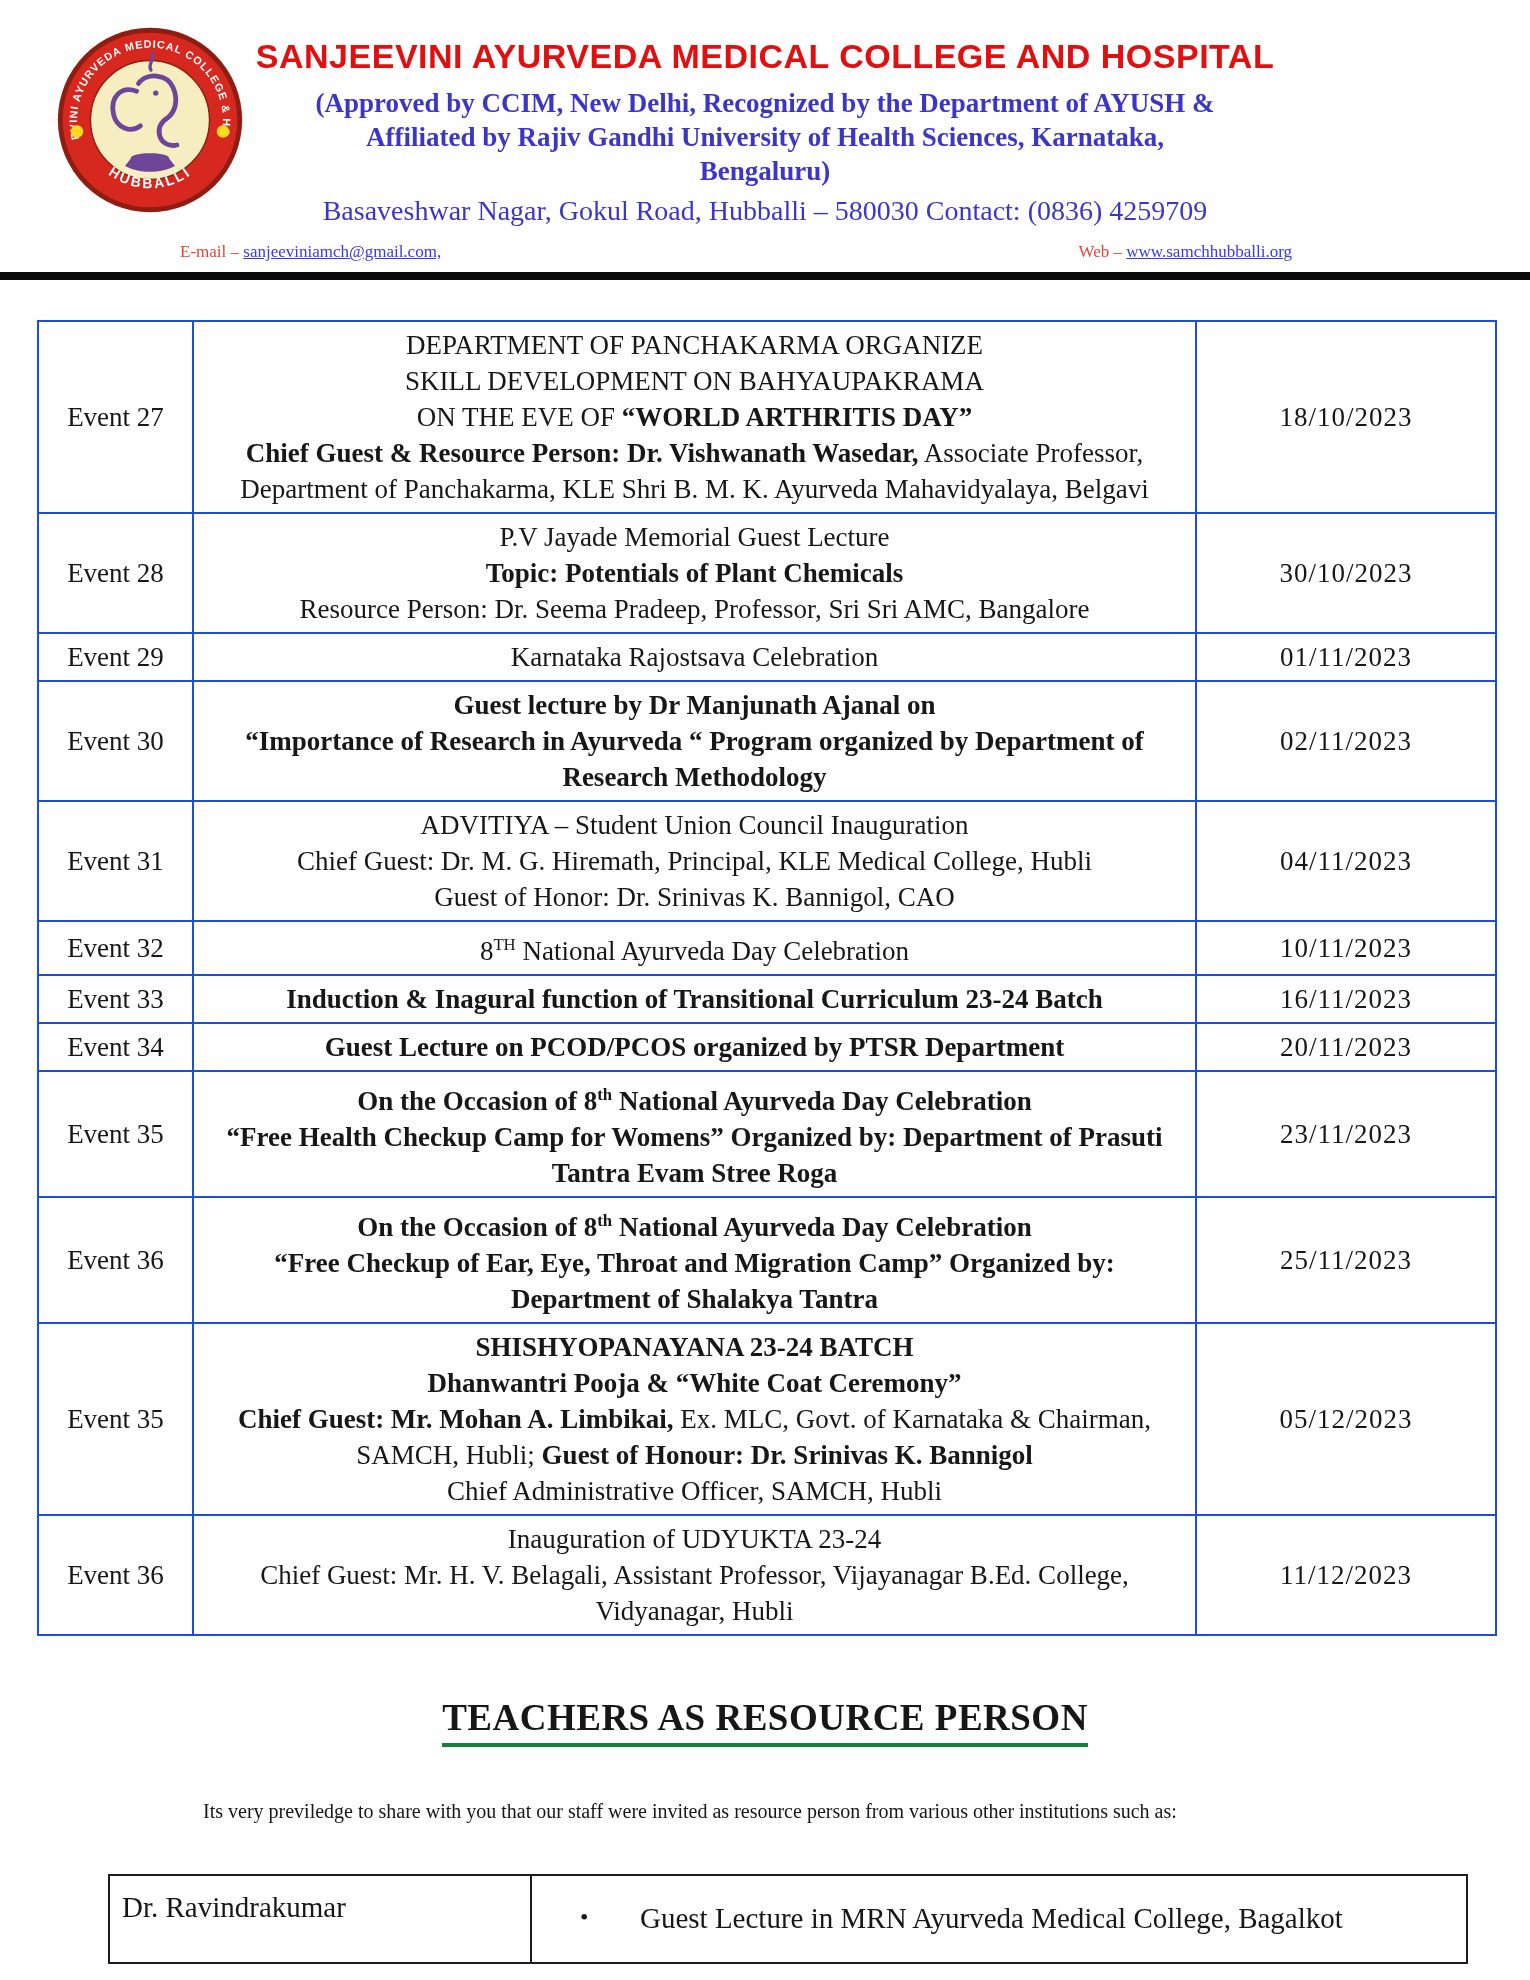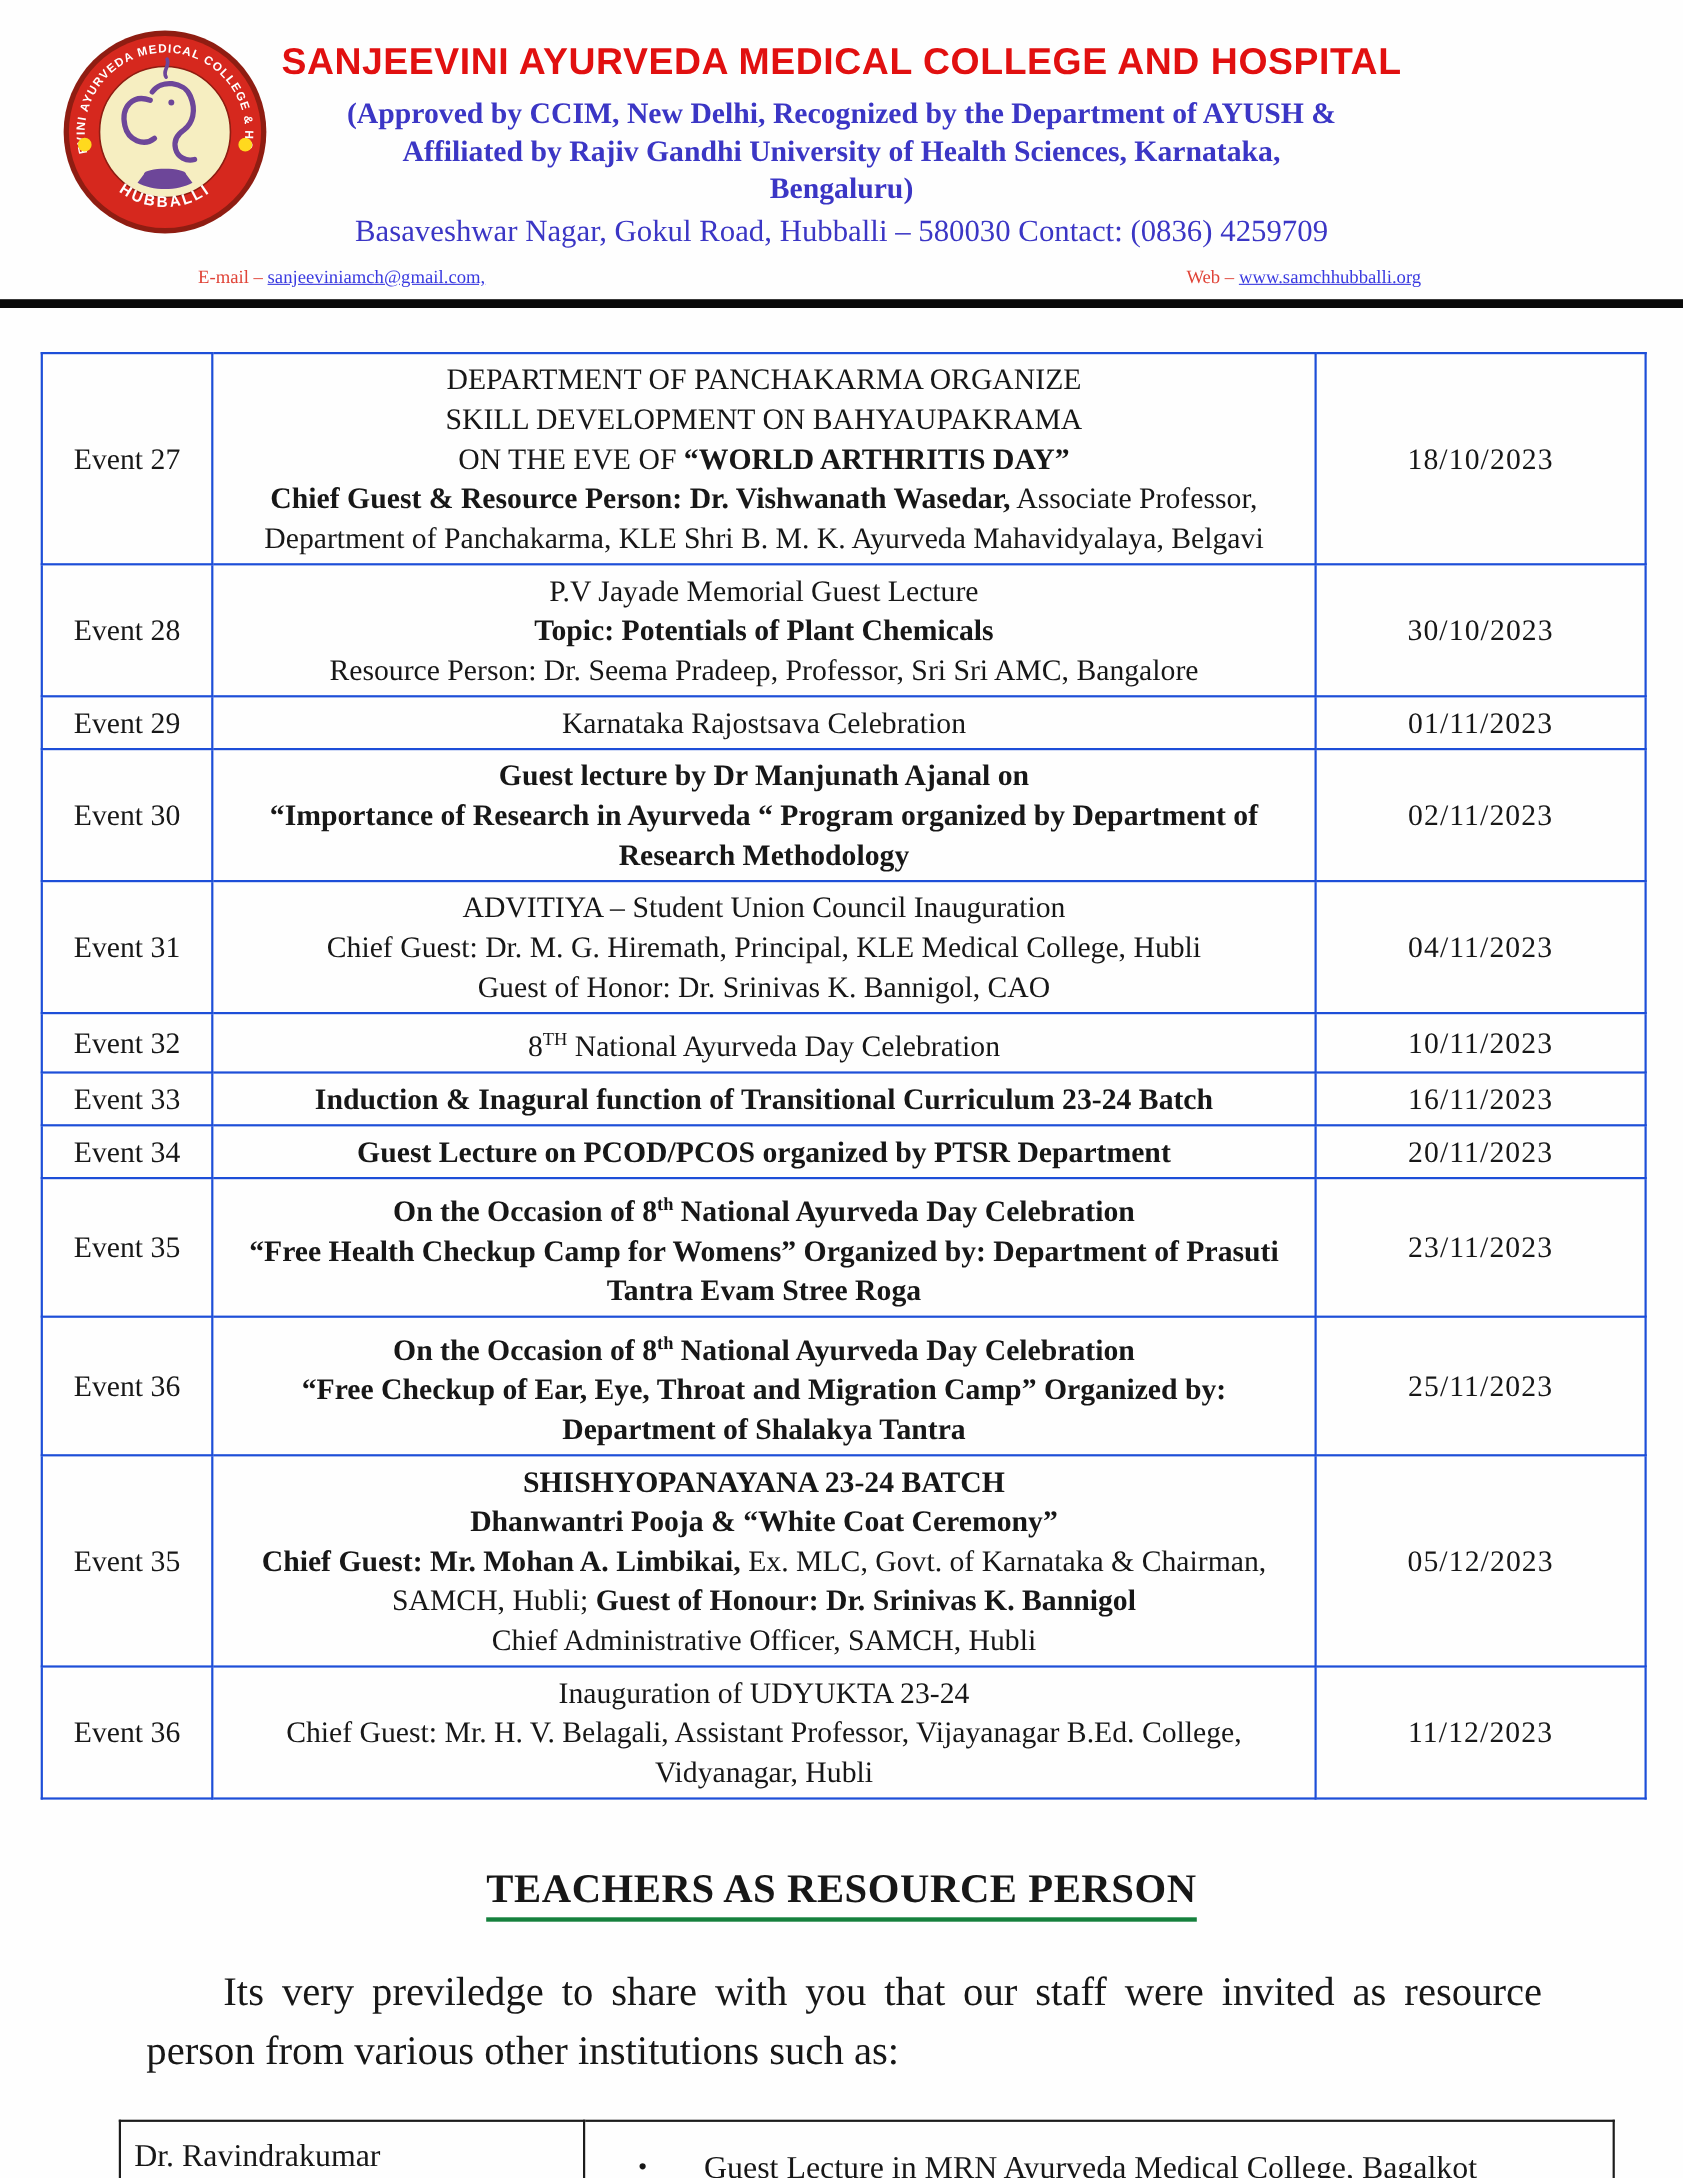--- a/index.html
+++ b/index.html
@@ -39,21 +39,21 @@
   td.c-ev{text-align:center;font-size:27px;padding:4px 6px;}
   td.c-desc{text-align:center;font-size:27px;line-height:36px;padding:5px 25px;}
   td.c-date{text-align:center;font-size:27px;letter-spacing:1px;padding:4px 6px;}
   .b{font-weight:bold;text-align:center;}
   .sup{font-size:62%;vertical-align:super;letter-spacing:0;}
 
   
   .res-heading{text-align:center;margin:60px 0 0 0;font-size:37px;font-weight:bold;
                letter-spacing:.5px;}
   .res-heading .u{border-bottom:4px solid #15803d;padding-bottom:5px;text-align:right;}
-  .res-para{font-size:37px;line-height:53px;text-align:justify;
+  .res-para{font-size:20px;line-height:53px;text-align:justify;
             margin:46px 128px 0 133px;text-indent:70px;}
   table.res-table{border-collapse:collapse;margin:36px 0 0 108px;table-layout:fixed;}
   table.res-table td{border:2px solid #1c1c1c;font-size:29px;vertical-align:top;}
   td.res-name{width:400px;padding:8px 8px 10px 12px;line-height:46px;}
   td.res-detail{width:916px;padding:14px 18px 16px 0;}
   .bullet-item{display:flex;}
   .bullet{width:60px;margin-left:48px;text-align:left;font-size:24px;line-height:54px;
           flex:none;}
   .bullet-text{line-height:56px;}
 </style>

